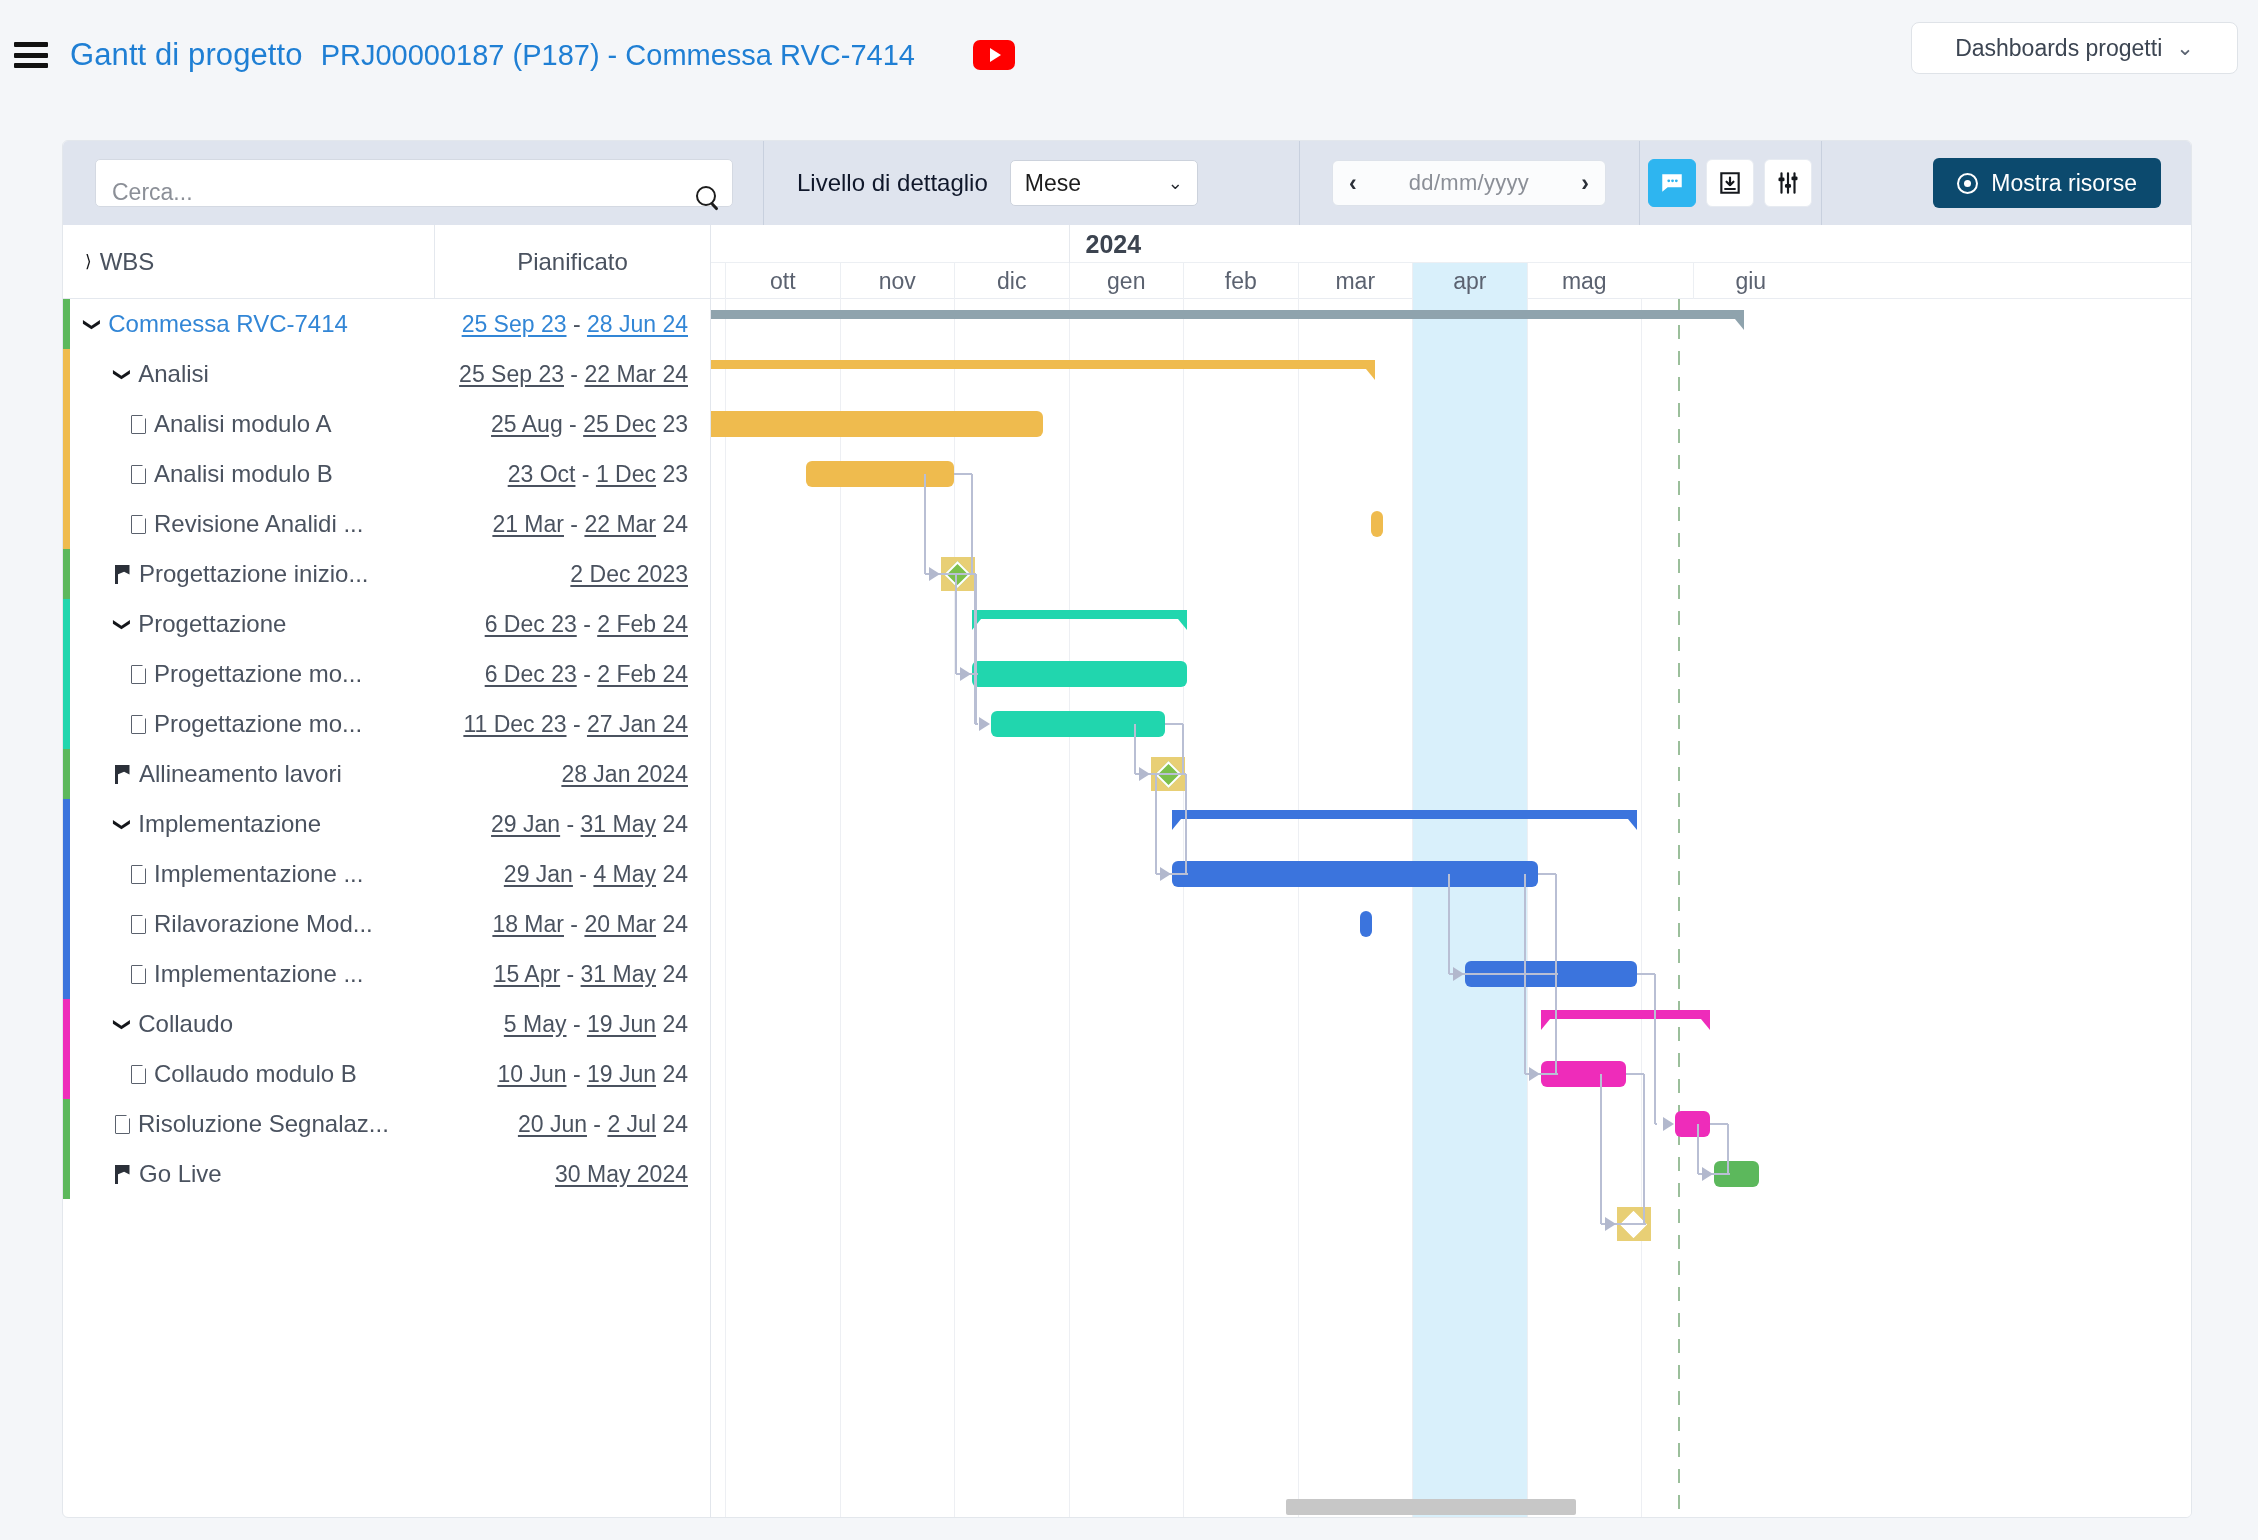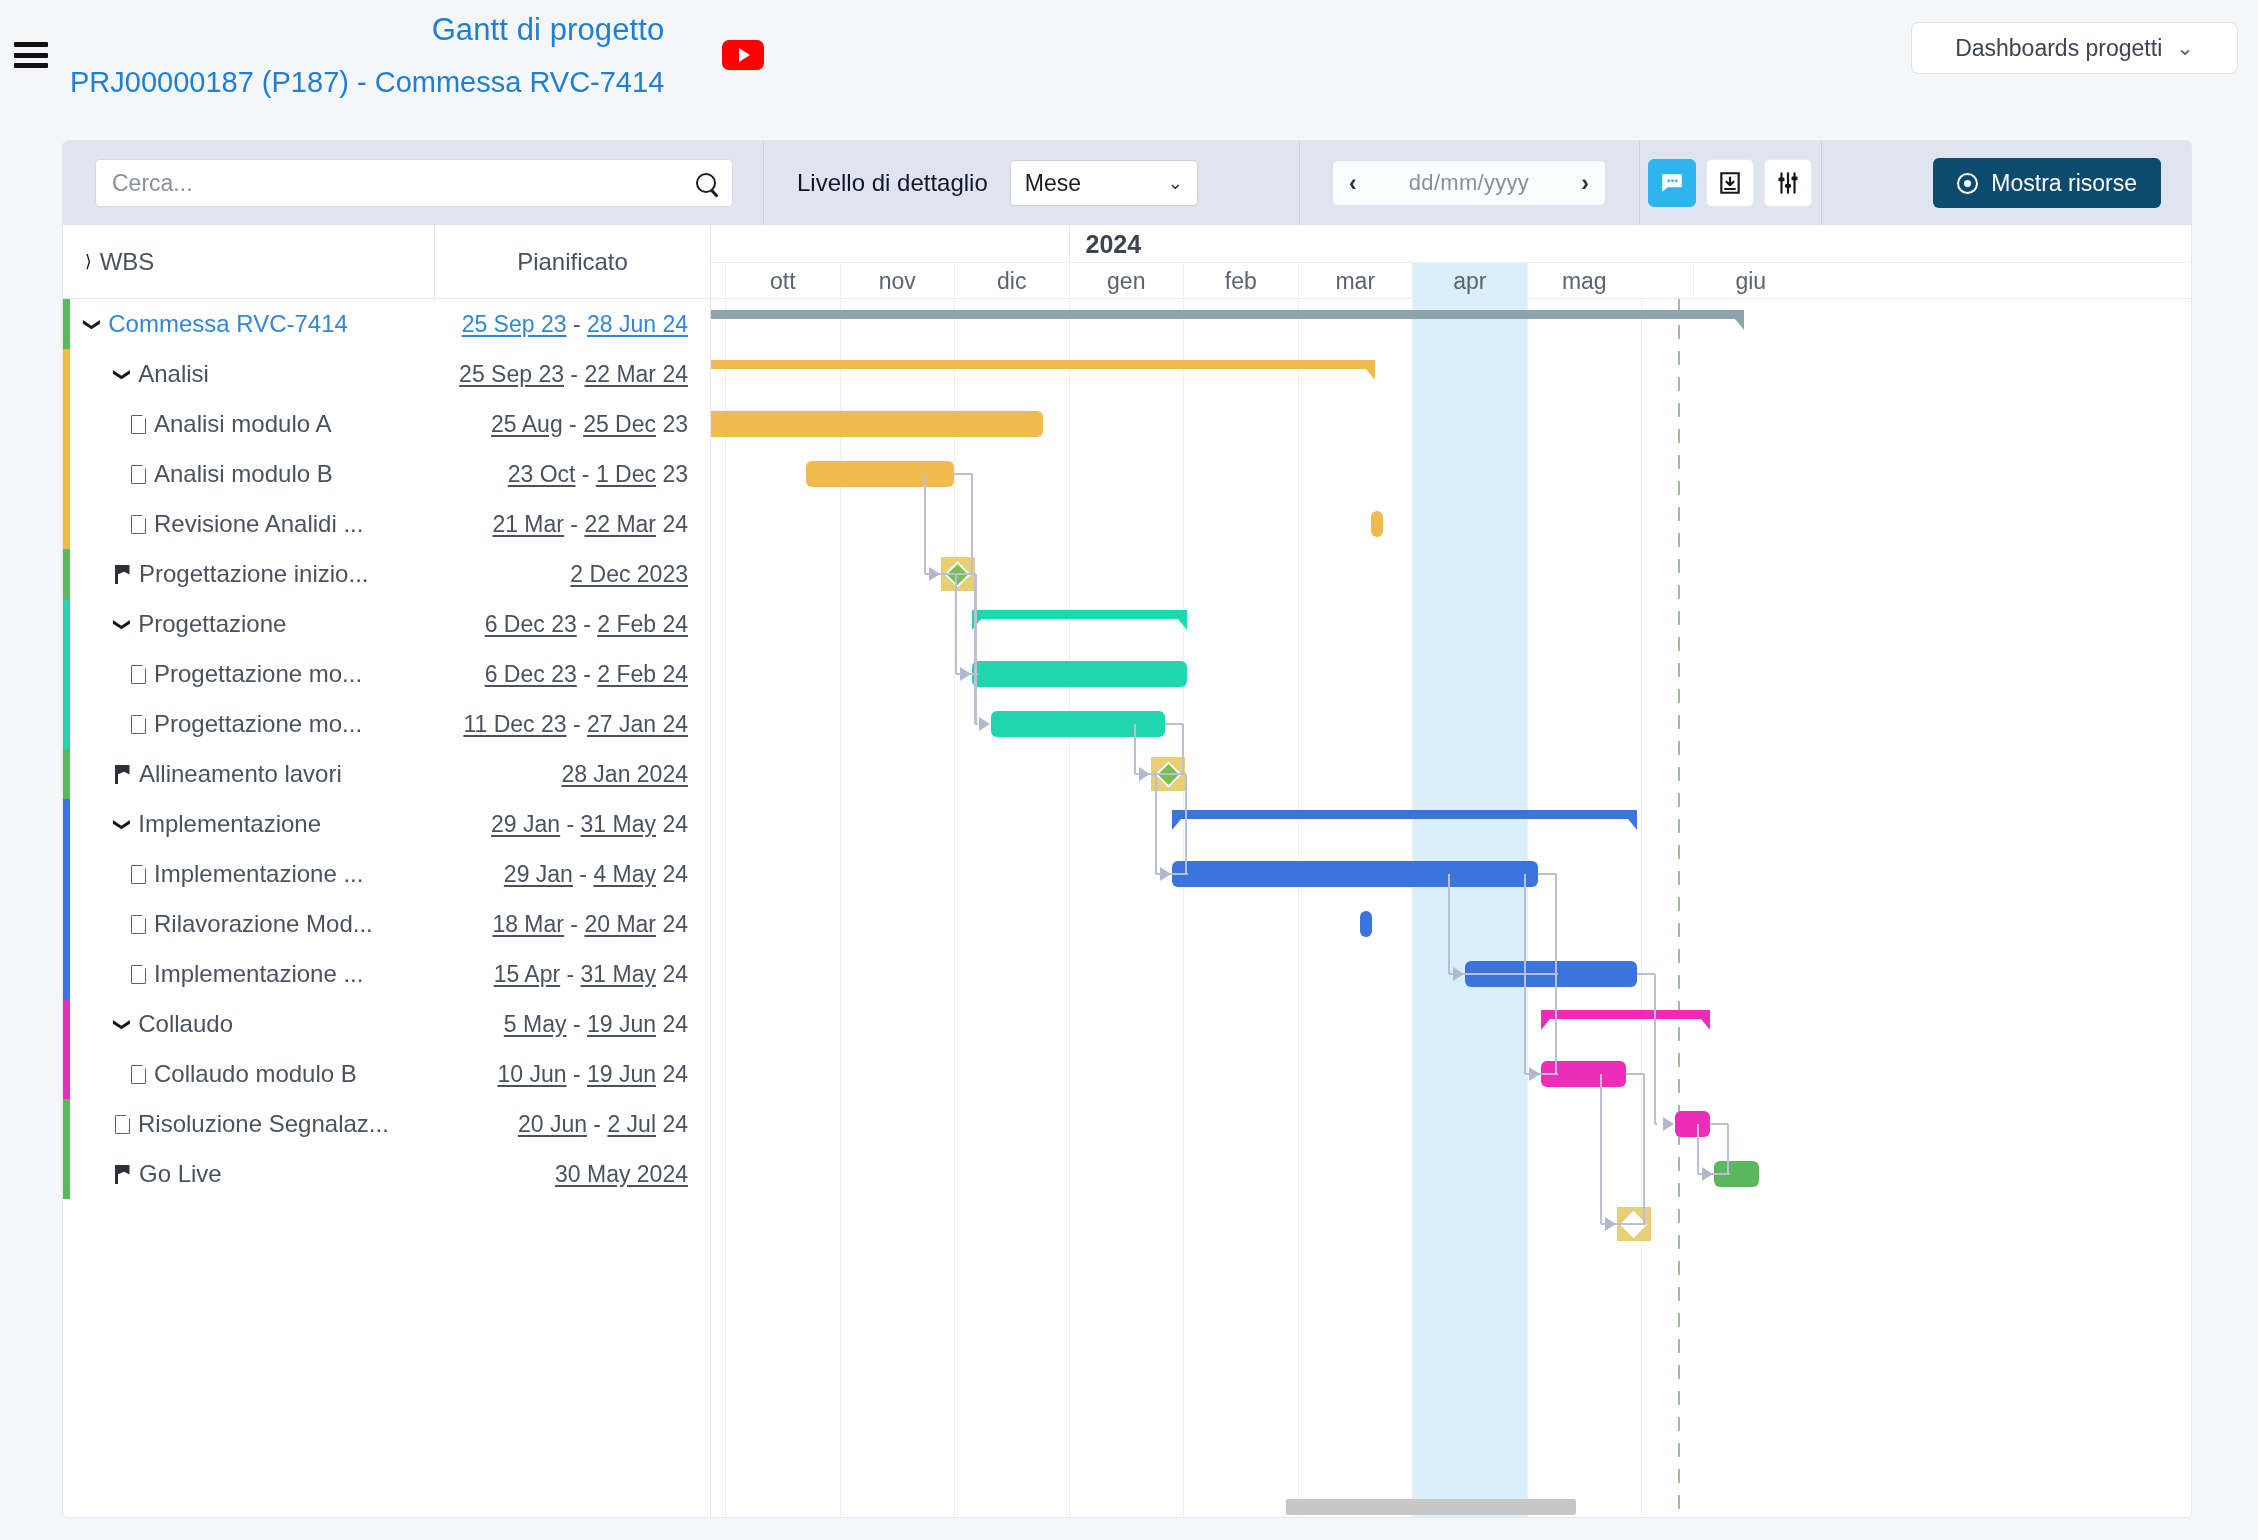--- a/index.html
+++ b/index.html
@@ -16,21 +16,21 @@
     background: #f4f6f9;
     display: flex; align-items: center;
   }
   #hamburger {
     width: 34px; height: 26px; margin-left: 14px; margin-right: 22px;
     display: flex; flex-direction: column; justify-content: space-between;
     cursor: pointer;
   }
   #hamburger i { display:block; height: 5px; background:#111; border-radius:1px; }
 
-  #title-wrap { display:flex; align-items:flex-end; gap: 18px; flex-direction: column; }
+  #title-wrap { display:flex; align-items:center; gap: 18px; }
   .title-main {
     font-size: 31px; color: #1f7fd4; font-weight: 400; letter-spacing: .1px;
   }
   .title-sub {
     font-size: 29px; color: #1f7fd4; font-weight: 400;
   }
   #yt-badge {
     width: 42px; height: 30px; border-radius: 7px; background:#ff0000;
     margin-left: 58px;
     display:flex; align-items:center; justify-content:center; cursor:pointer;
@@ -63,21 +63,21 @@
     background:#dfe4ee;
     display:flex; align-items:center;
   }
   .tb-seg { height:84px; display:flex; align-items:center; position:relative; }
   .tb-seg + .tb-seg::before {
     content:""; position:absolute; left:0; top:0; bottom:0; width:1px; background:#c8d0de;
   }
   #seg-search { width: 700px; padding-left: 32px; }
   #search-box {
     width: 638px; height: 48px; background:#fff; border:1px solid #d4d9e2;
-    border-radius: 5px; display:flex; align-items:center; padding: 0 16px;
+    border-radius: 5px; display:flex; align-items:flex-end; padding: 0 16px;
   }
   #search-input {
     flex:1; border:none; outline:none; font-size:23px; color:#444;
     font-family:"Liberation Sans", sans-serif; background:transparent;
   }
   #search-input::placeholder { color:#8b8f97; }
   .mag {
     width:20px; height:20px; border:2.6px solid #1d1d1d; border-radius:50%;
     position:relative; margin-left:6px; cursor:pointer; flex:none;
   }

